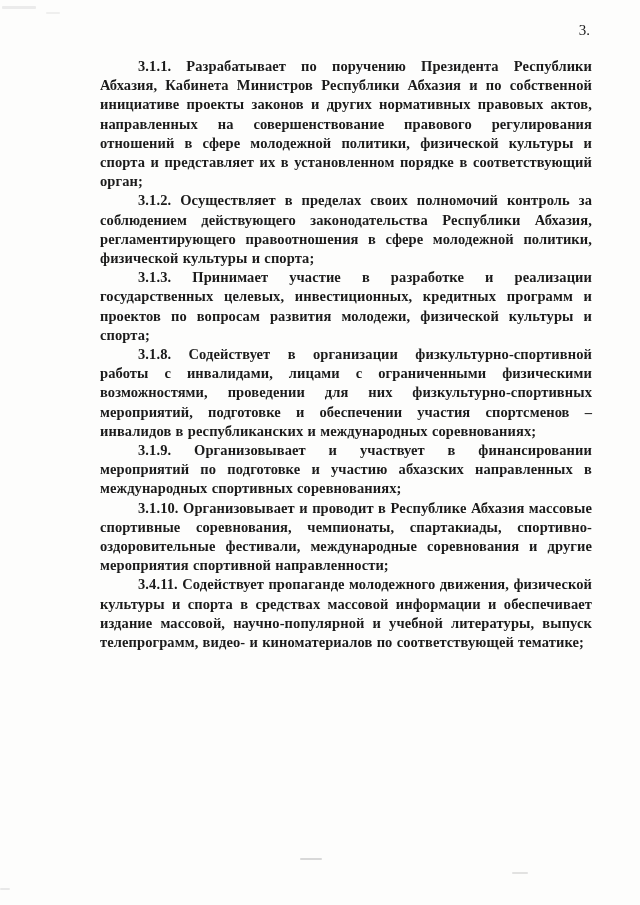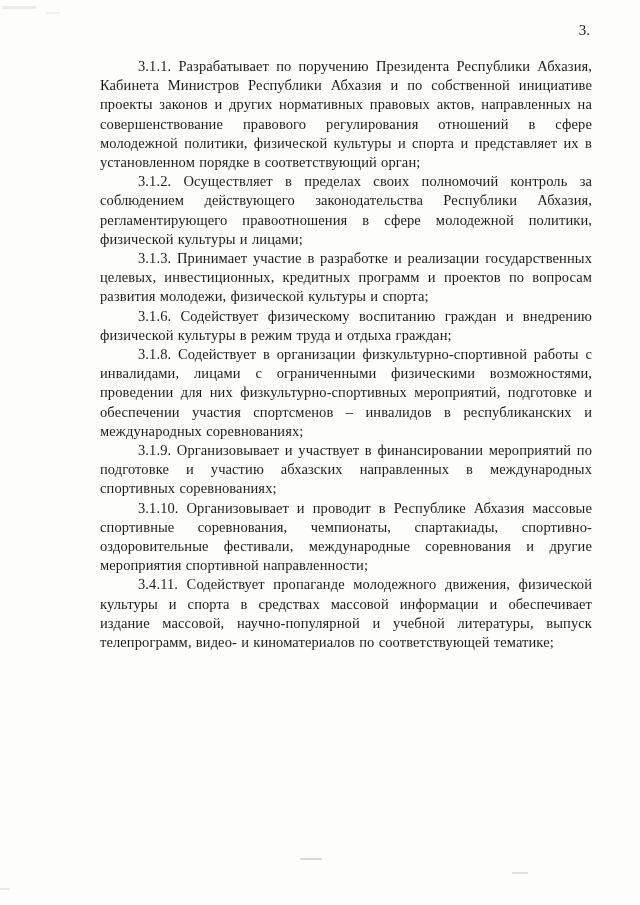--- a/index.html
+++ b/index.html
@@ -32,20 +32,21 @@
       text-align: justify;
       font-size: 14.5px;
       line-height: 19.2px;
       letter-spacing: 0.1px;
     }
     .para {
       margin: 0;
       padding: 0;
       text-indent: 38px;
       word-spacing: 0.5px;
+      font-weight: bold;
     }
     
     .artifact {
       position: absolute;
       background: #b9b9b9;
       opacity: 0.55;
       border-radius: 1px;
     }
     .artifact-1 { left: 2px;   top: 6px;    width: 34px; height: 3px; opacity: 0.25; }
     .artifact-2 { left: 46px;  top: 12px;   width: 14px; height: 2px; opacity: 0.2; }
@@ -58,23 +59,22 @@
 
 <div class="page">
 
   <div class="artifact artifact-1"></div>
   <div class="artifact artifact-2"></div>
 
   <div class="page-number">3.</div>
 
   <div class="body-text">
     <p class="para">3.1.1. Разрабатывает по поручению Президента Республики Абхазия, Кабинета Министров Республики Абхазия и по собственной инициативе проекты законов и других нормативных правовых актов, направленных на совершенствование правового регулирования отношений в сфере молодежной политики, физической культуры и спорта и представляет их в установленном порядке в соответствующий орган;</p>
-    <p class="para">3.1.2. Осуществляет в пределах своих полномочий контроль за соблюдением действующего законодательства Республики Абхазия, регламентирующего правоотношения в сфере молодежной политики, физической культуры и лицами;</p>
+    <p class="para">3.1.2. Осуществляет в пределах своих полномочий контроль за соблюдением действующего законодательства Республики Абхазия, регламентирующего правоотношения в сфере молодежной политики, физической культуры и спорта;</p>
     <p class="para">3.1.3. Принимает участие в разработке и реализации государственных целевых, инвестиционных, кредитных программ и проектов по вопросам развития молодежи, физической культуры и спорта;</p>
-    <p class="para">3.1.6. Содействует физическому воспитанию граждан и внедрению физической культуры в режим труда и отдыха граждан;</p>
     <p class="para">3.1.8. Содействует в организации физкультурно-спортивной работы с инвалидами, лицами с ограниченными физическими возможностями, проведении для них физкультурно-спортивных мероприятий, подготовке и обеспечении участия спортсменов – инвалидов в республиканских и международных соревнованиях;</p>
     <p class="para">3.1.9. Организовывает и участвует в финансировании мероприятий по подготовке и участию абхазских направленных в международных спортивных соревнованиях;</p>
     <p class="para">3.1.10. Организовывает и проводит в Республике Абхазия массовые спортивные соревнования, чемпионаты, спартакиады, спортивно-оздоровительные фестивали, международные соревнования и другие мероприятия спортивной направленности;</p>
     <p class="para">3.4.11. Содействует пропаганде молодежного движения, физической культуры и спорта в средствах массовой информации и обеспечивает издание массовой, научно-популярной и учебной литературы, выпуск телепрограмм, видео- и киноматериалов по соответствующей тематике;</p>
   </div>
 
   <div class="artifact artifact-3"></div>
   <div class="artifact artifact-4"></div>
   <div class="artifact artifact-5"></div>
 

